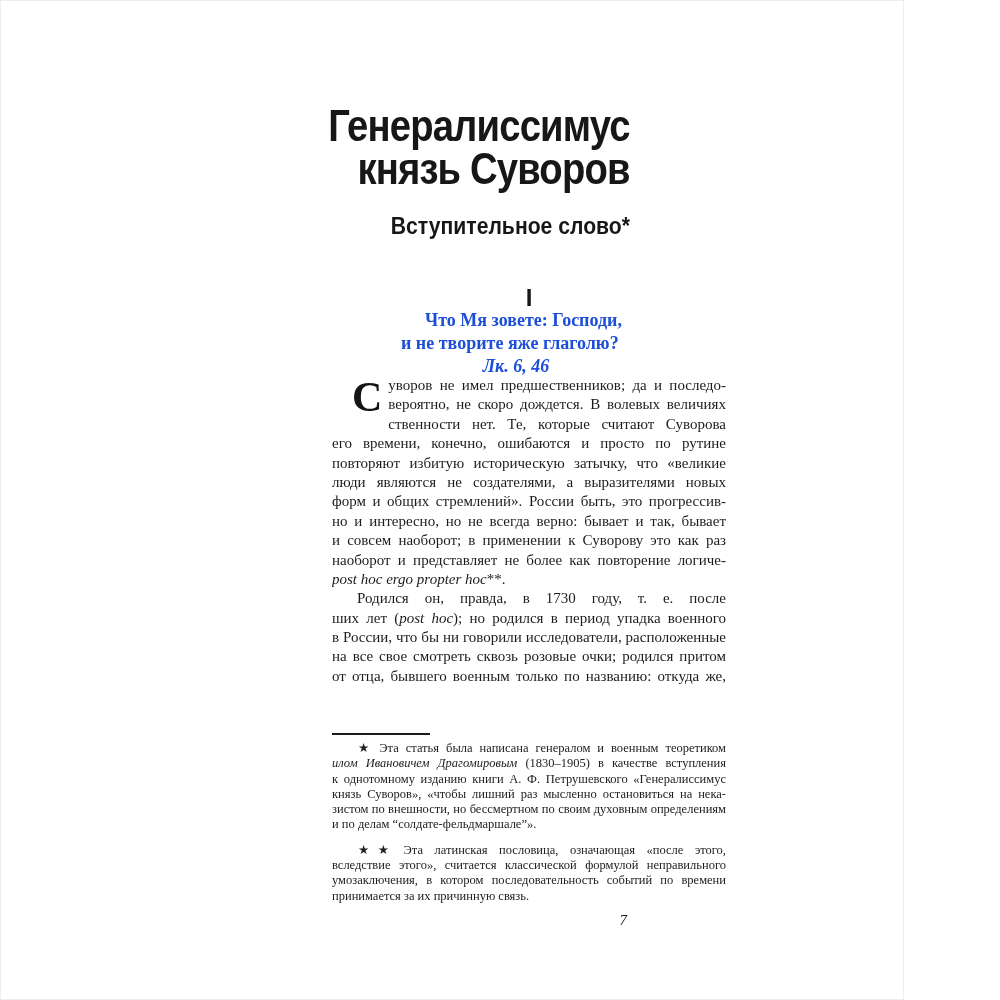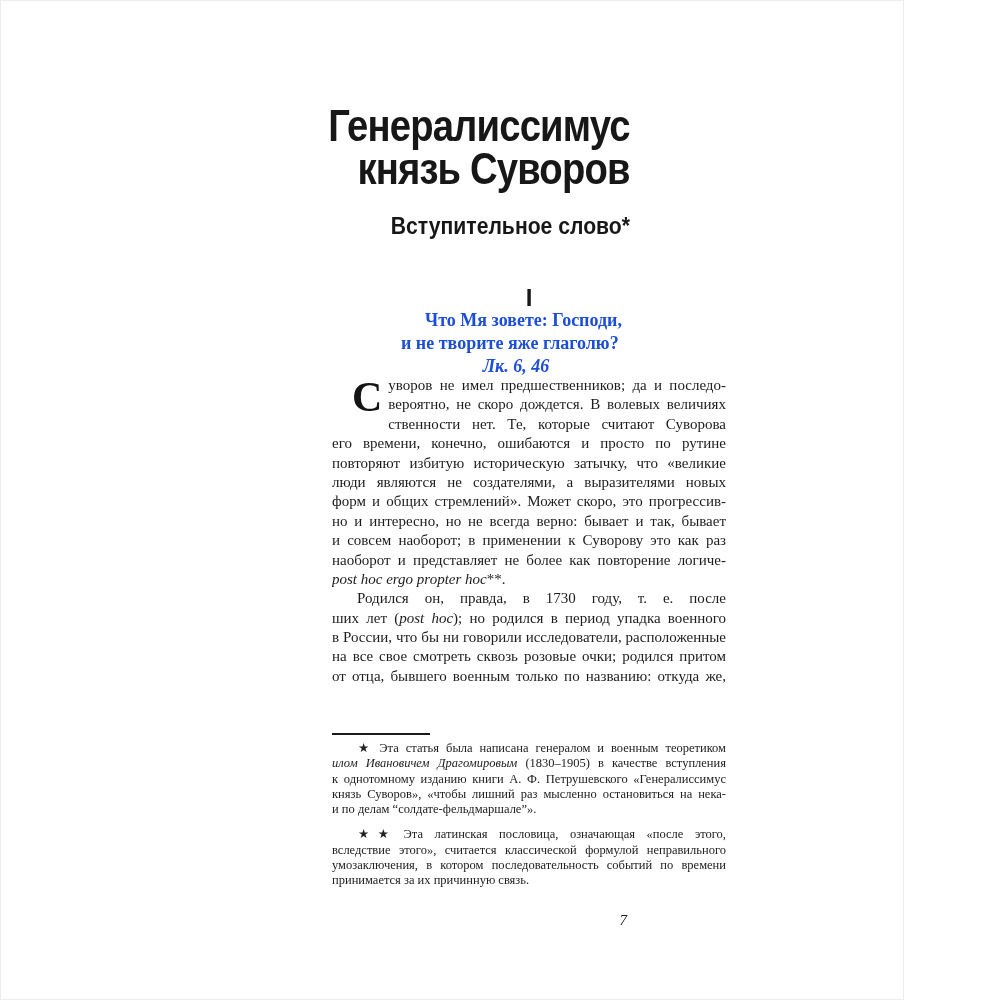--- a/index.html
+++ b/index.html
@@ -98,21 +98,21 @@
   <div class="bodytext">
     <div>
       <span class="dropcap">С</span>
       <div>
           <div class="tl just">уворов не имел предшественников; да и последо-</div>
           <div class="tl just">вероятно, не скоро дождется. В волевых величиях преем-</div>
           <div class="tl just">ственности нет. Те, которые считают Суворова продуктом</div>
           <div class="tl just">его времени, конечно, ошибаются и просто по рутине</div>
           <div class="tl just">повторяют избитую историческую затычку, что «великие</div>
           <div class="tl just">люди являются не создателями, а выразителями новых</div>
-          <div class="tl just">форм и общих стремлений». Может скоро, это прогрессив-</div>
+          <div class="tl just">форм и общих стремлений». России быть, это прогрессив-</div>
           <div class="tl just">но и интересно, но не всегда верно: бывает и так, бывает</div>
           <div class="tl just">и совсем наоборот; в применении к Суворову это как раз</div>
           <div class="tl just">наоборот и представляет не более как повторение логиче-</div>
           <div class="tl"><em>post hoc ergo propter hoc</em>**.</div>
         </div>
     </div>
     <div>
         <div class="tl just" style="padding-left: 25px;">Родился он, правда, в 1730 году, т. е. после предшествовав-</div>
         <div class="tl just">ших лет (<em>post hoc</em>); но родился в период упадка военного дела</div>
         <div class="tl just">в России, что бы ни говорили исследователи, расположенные</div>
@@ -122,20 +122,21 @@
   </div>
 
   <div class="fnsep"></div>
 
   <div class="footnotes">
     <div class="fn1">
         <div class="tl just" style="padding-left: 26px;">★ Эта статья была написана генералом и военным теоретиком </div>
         <div class="tl just"><em>илом Ивановичем Драгомировым</em> (1830–1905) в качестве вступления</div>
         <div class="tl just">к однотомному изданию книги А. Ф. Петрушевского «Генералиссимус</div>
         <div class="tl just">князь Суворов», «чтобы лишний раз мысленно остановиться на нека-</div>
+        <div class="tl just">зистом по внешности, но бессмертном по своим духовным определениям</div>
         <div class="tl">и по делам “солдате-фельдмаршале”».</div>
       </div>
     <div class="fn2">
         <div class="tl just" style="padding-left: 26px;">★★ Эта латинская пословица, означающая «после этого, следовательно</div>
         <div class="tl just">вследствие этого», считается классической формулой неправильного</div>
         <div class="tl just">умозаключения, в котором последовательность событий по времени</div>
         <div class="tl">принимается за их причинную связь.</div>
       </div>
   </div>
 

